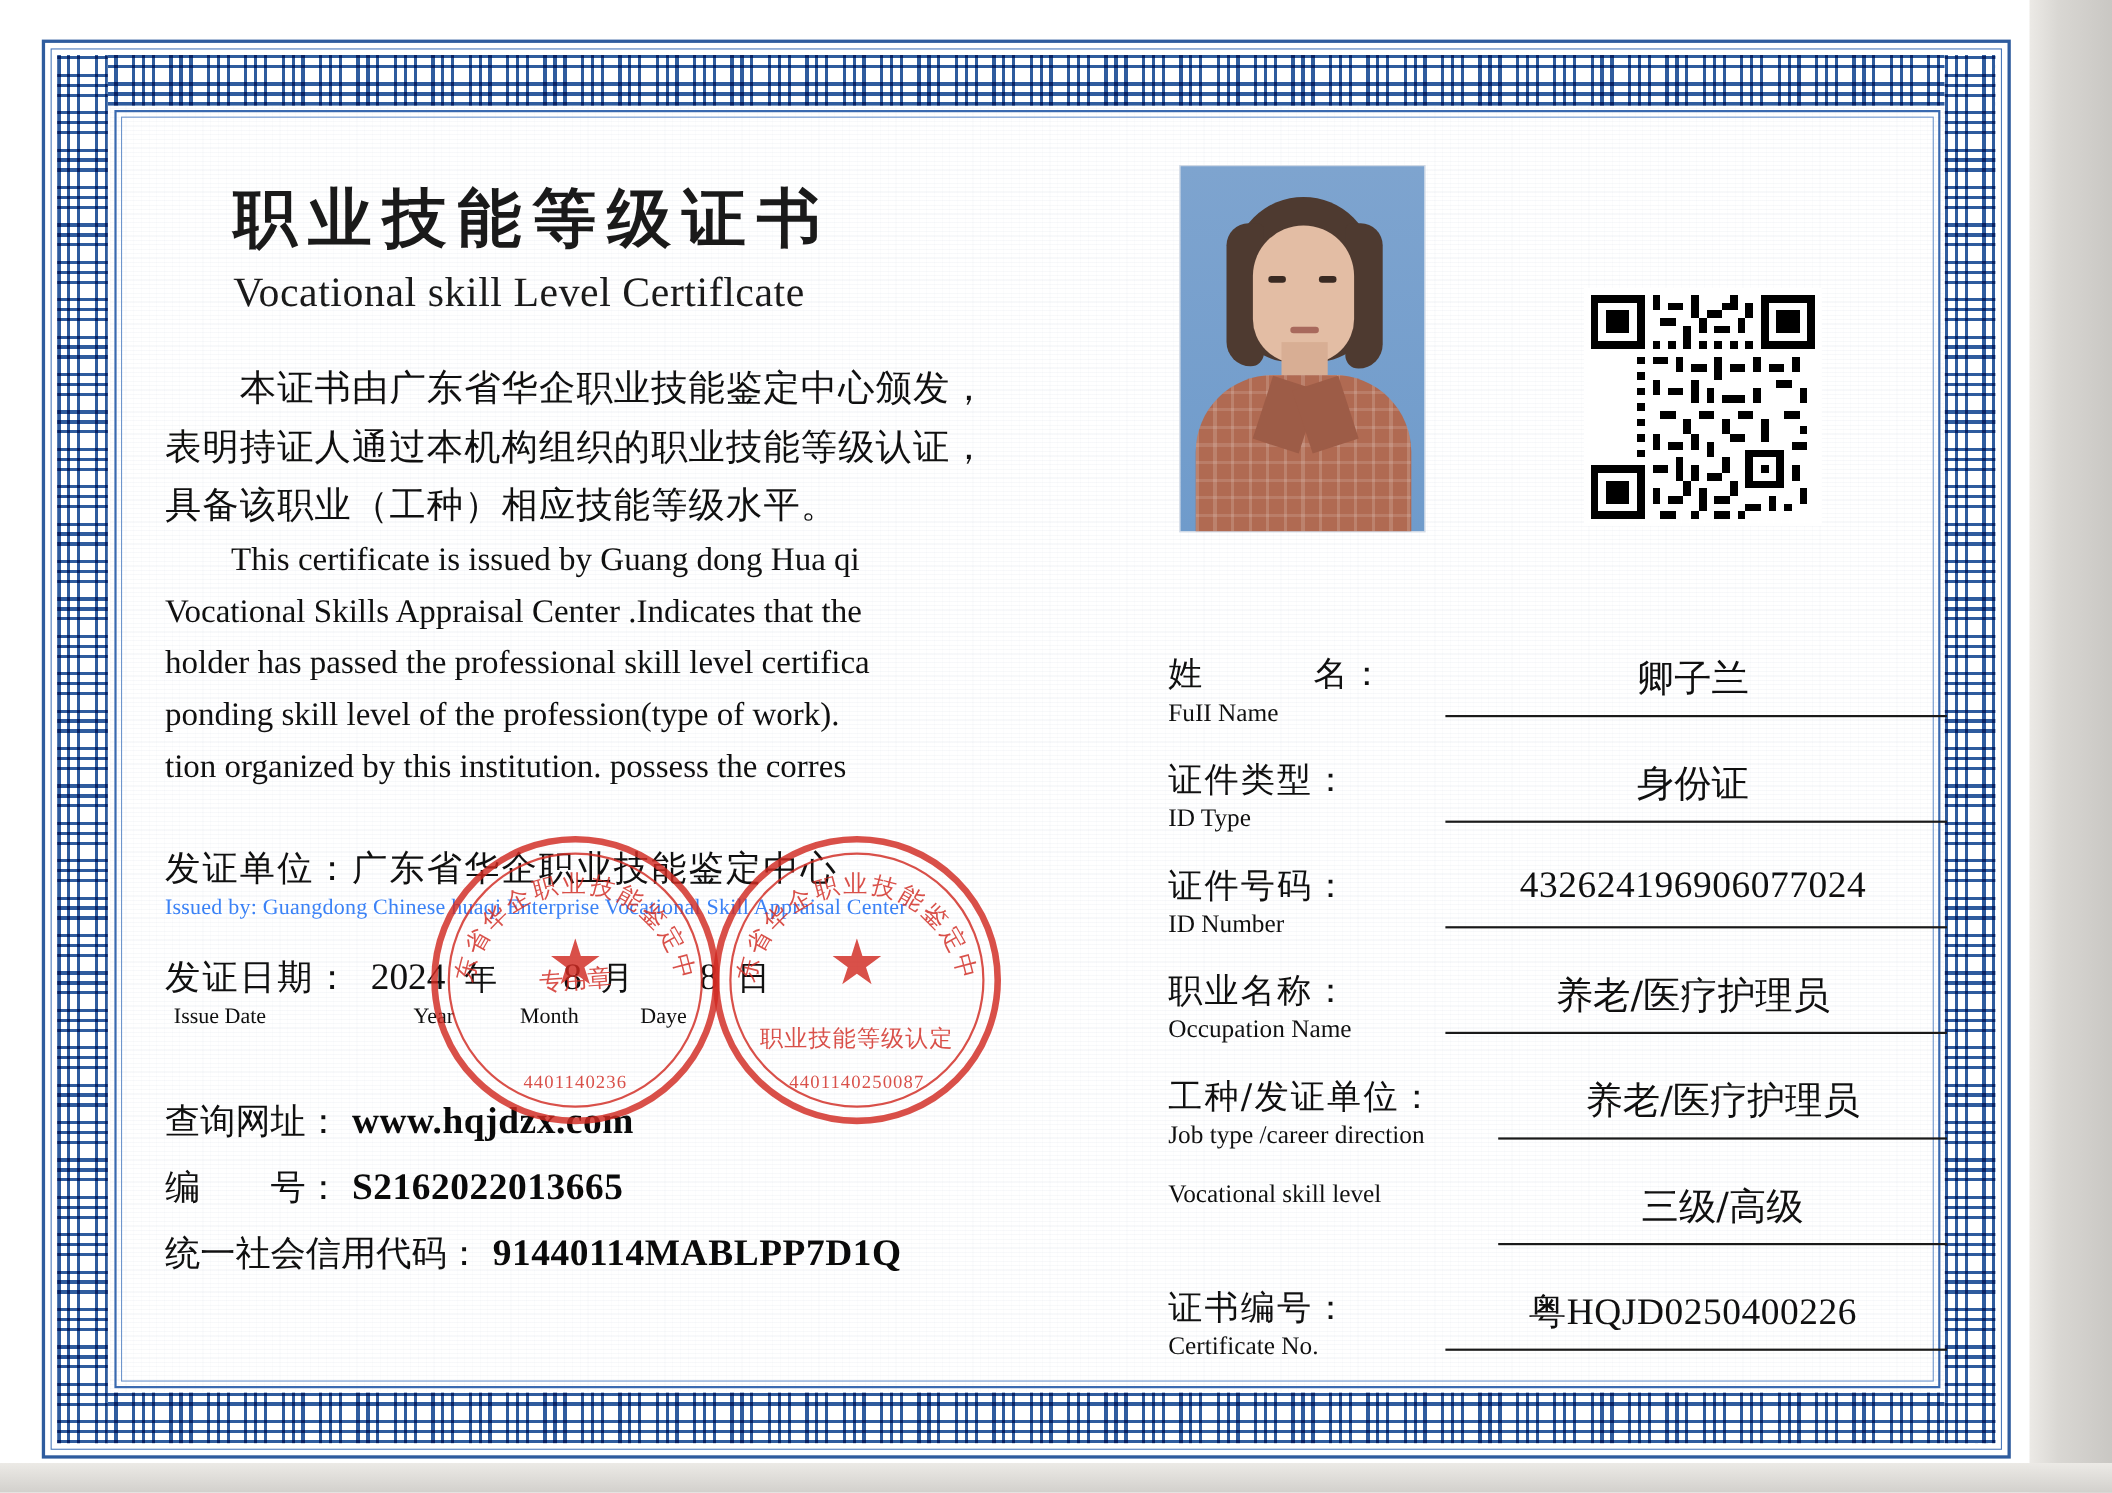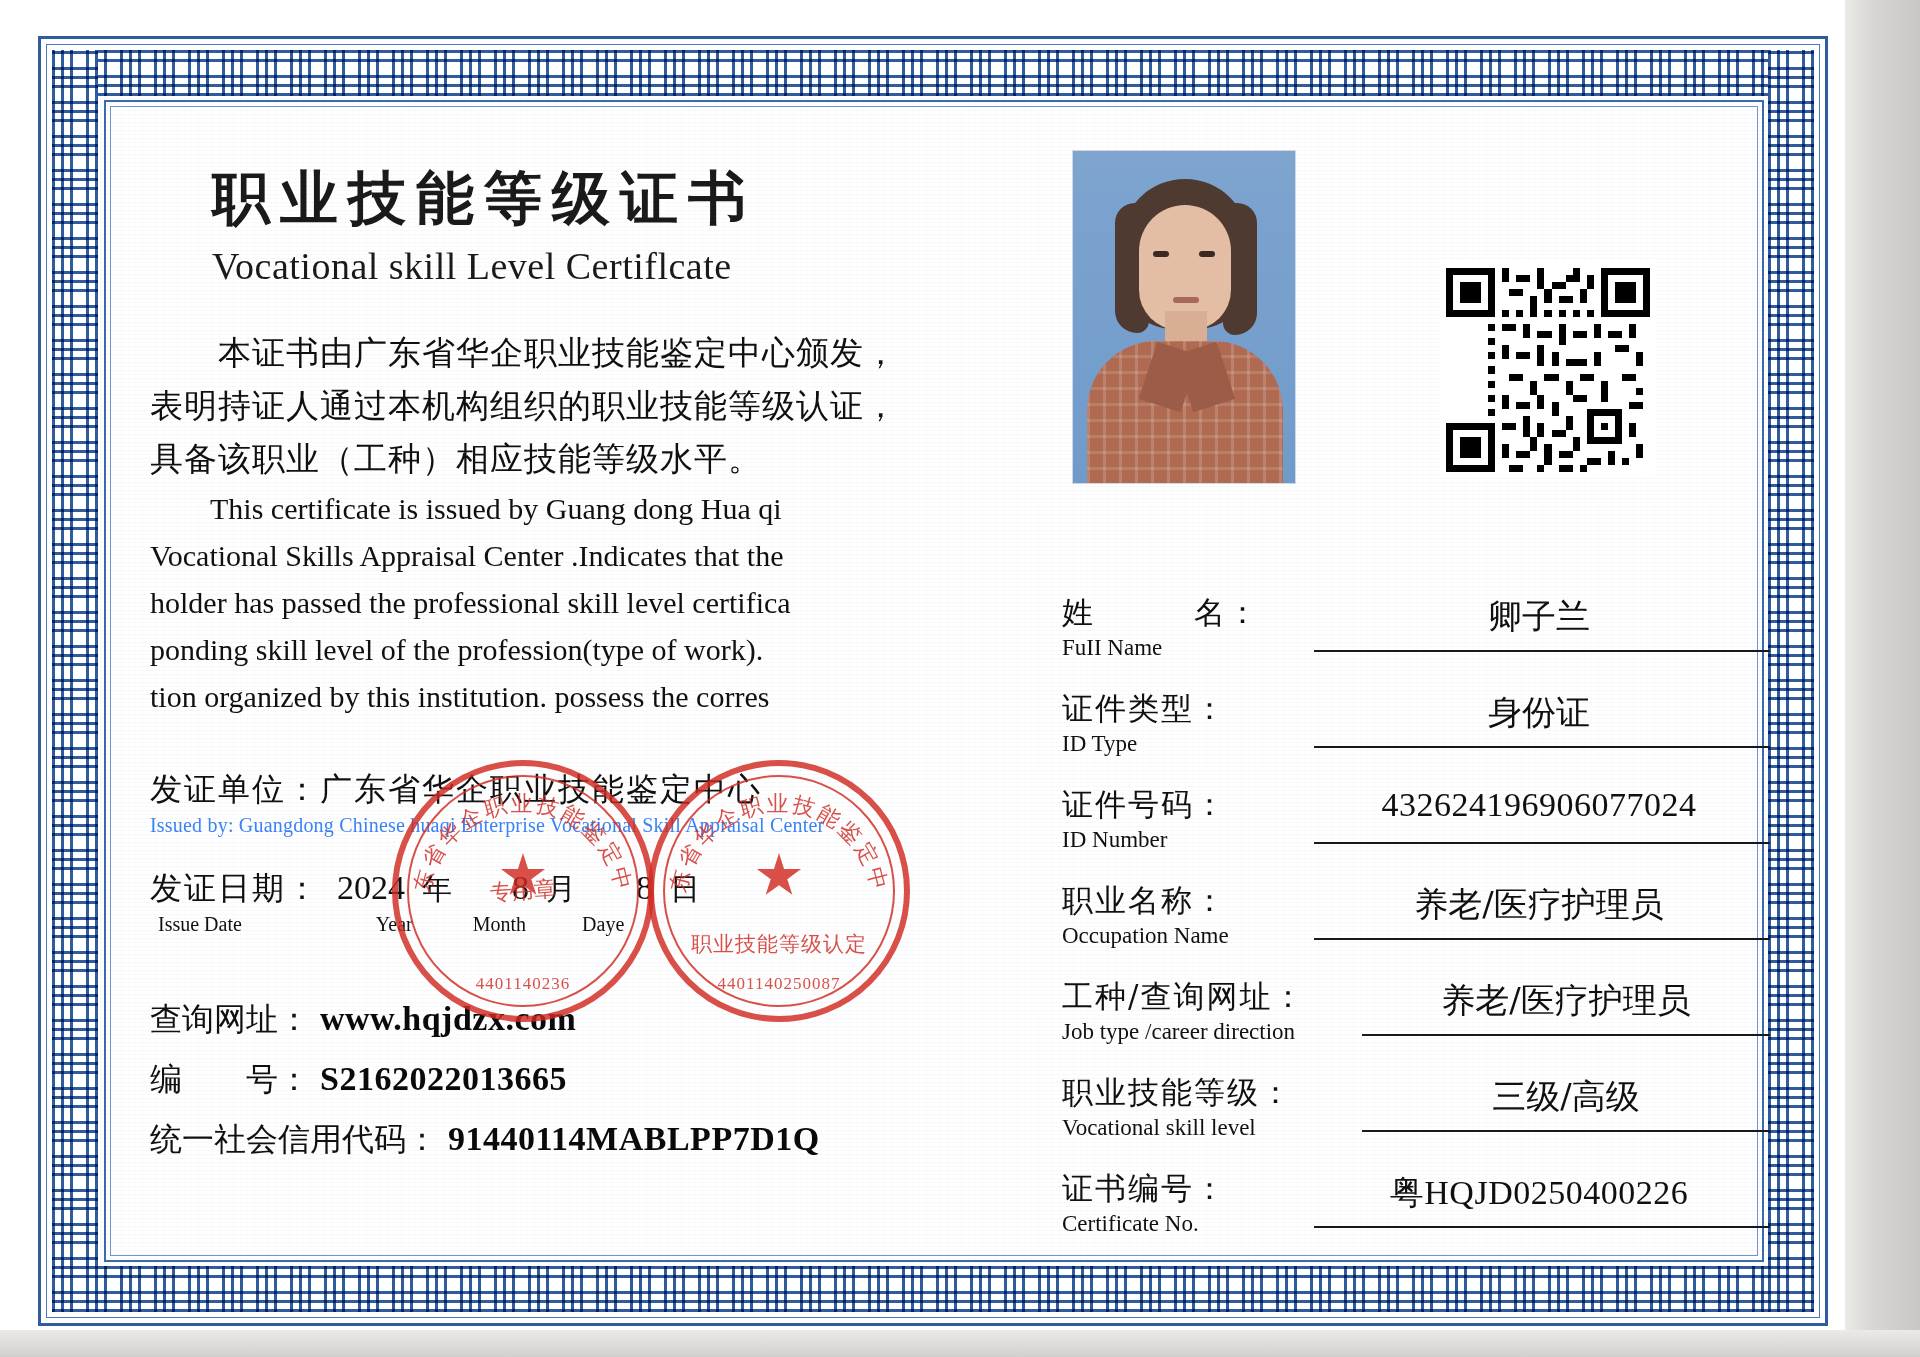--- a/index.html
+++ b/index.html
@@ -703,30 +703,29 @@
       <div class="field-label">
         <span class="cn">职业名称：</span>
         <span class="en">Occupation Name</span>
       </div>
       <div class="field-value">养老/医疗护理员</div>
       <div class="field-underline"></div>
     </div>
 
     <div class="field-row wide">
       <div class="field-label">
-        <span class="cn">工种/查询网址：</span>
+        <span class="cn">工种/发证单位：</span>
         <span class="en">Job type /career direction</span>
       </div>
       <div class="field-value">养老/医疗护理员</div>
       <div class="field-underline"></div>
     </div>
 
     <div class="field-row wide">
       <div class="field-label">
-        <span class="cn">职业技能等级：</span>
         <span class="en">Vocational skill level</span>
       </div>
       <div class="field-value">三级/高级</div>
       <div class="field-underline"></div>
     </div>
 
     <div class="field-row">
       <div class="field-label">
         <span class="cn">证书编号：</span>
         <span class="en">Certificate No.</span>

